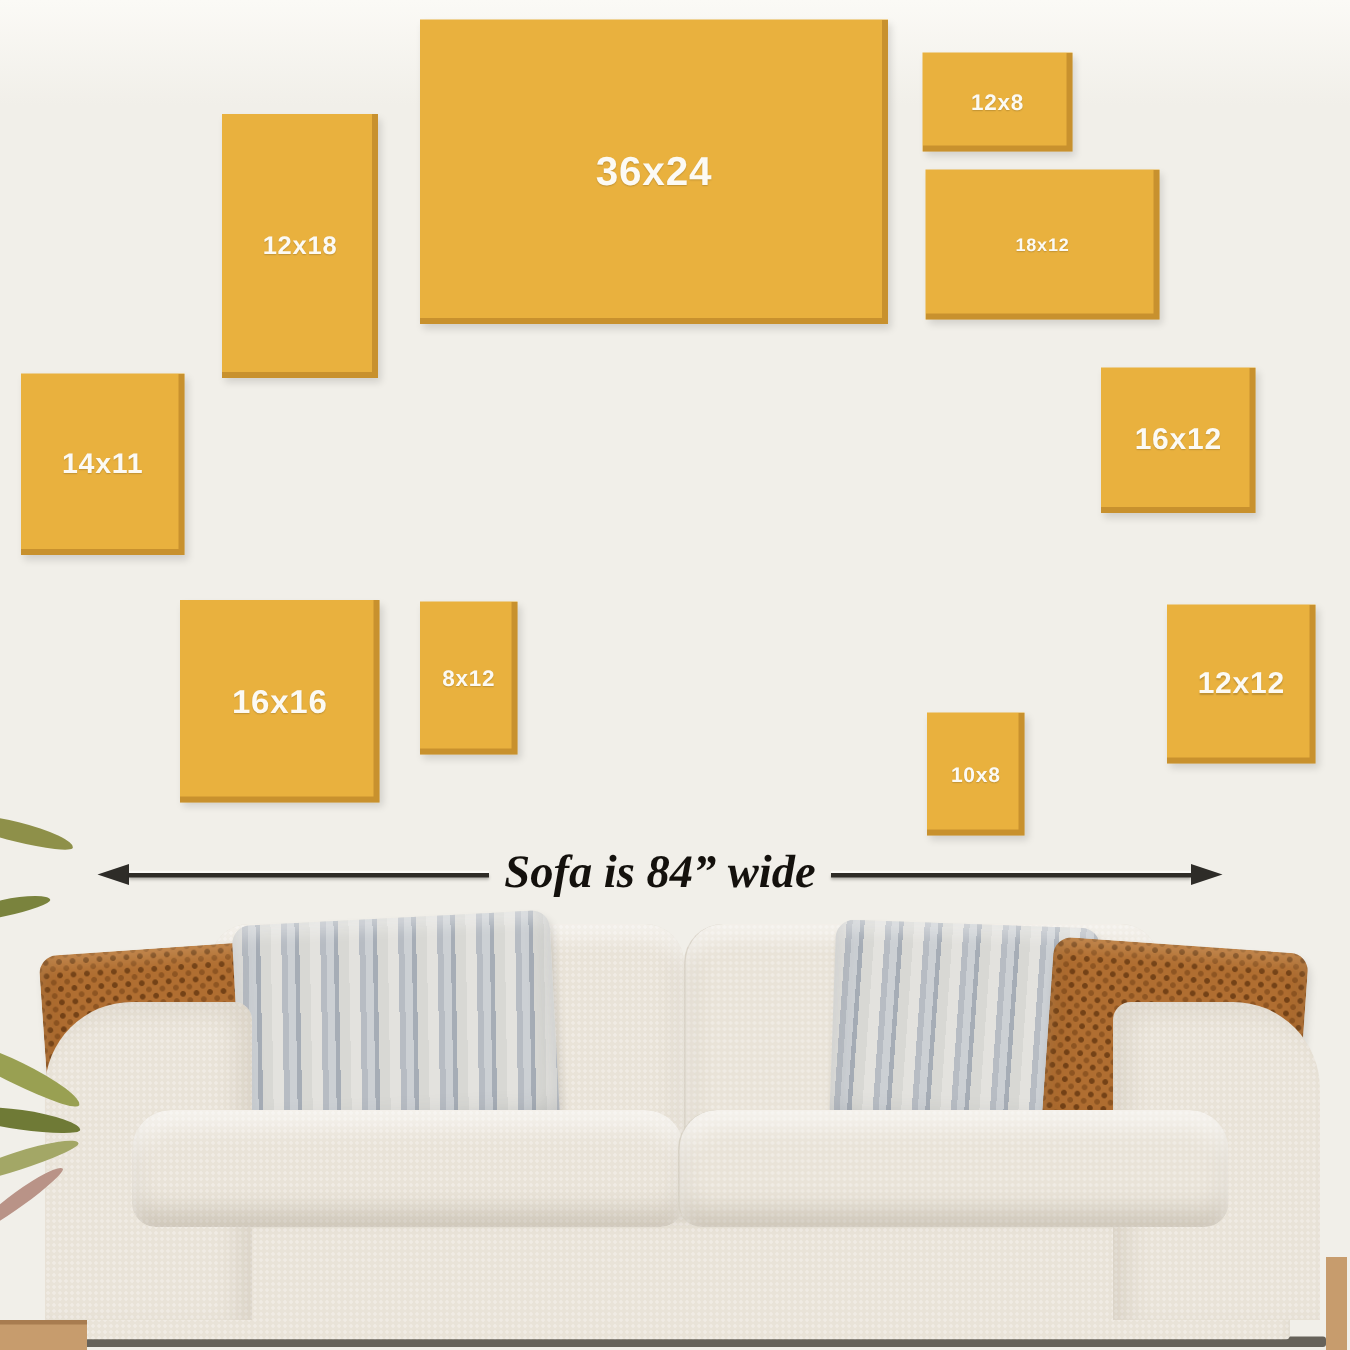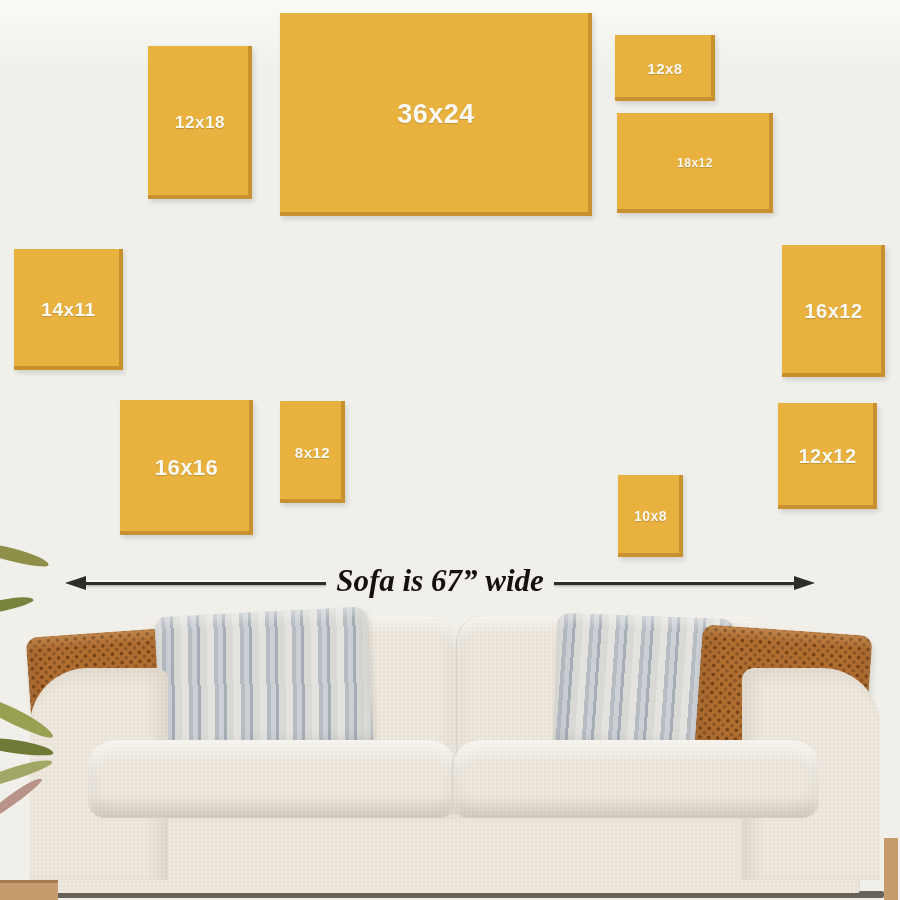--- a/index.html
+++ b/index.html
@@ -12,29 +12,29 @@
   
   .frame{
     position:absolute;z-index:2;background:var(--frame);
     display:flex;align-items:center;justify-content:center;
     box-shadow:inset -4px -4px 0 rgba(146,95,20,.38), 2px 3px 5px rgba(0,0,0,.13);
   }
   .frame-label{
     color:var(--label_text);font-weight:bold;letter-spacing:.5px;
     text-shadow:0 1px 1px rgba(0,0,0,.18);
   }
-  .f1 {left:148px;top:46px; width:104px;height:153px}.f1 .frame-label{font-size:17px}
+  .f1 {left:148px;top:76px; width:104px;height:176px}.f1 .frame-label{font-size:17px}
   .f2 {left:280px;top:13px; width:312px;height:203px}.f2 .frame-label{font-size:27px}
   .f3 {left:615px;top:35px; width:100px;height:66px }.f3 .frame-label{font-size:15px}
   .f4 {left:617px;top:113px;width:156px;height:100px}.f4 .frame-label{font-size:12px}
   .f5 {left:14px; top:249px;width:109px;height:121px}.f5 .frame-label{font-size:19px}
   .f6 {left:148px;top:246px;width:202px;height:134px}.f6 .frame-label{font-size:24px}
   .f7 {left:384px;top:248px;width:206px;height:307px}.f7 .frame-label{font-size:25px}
   .f8 {left:616px;top:246px;width:136px;height:204px}.f8 .frame-label{font-size:24px}
-  .f9 {left:782px;top:245px;width:103px;height:132px}.f9 .frame-label{font-size:20px}
+  .f9 {left:734px;top:245px;width:103px;height:97px}.f9 .frame-label{font-size:20px}
   .f10{left:778px;top:403px;width:99px; height:106px}.f10 .frame-label{font-size:20px}
   .f11{left:120px;top:400px;width:133px;height:135px}.f11 .frame-label{font-size:22px}
   .f12{left:280px;top:401px;width:65px; height:102px}.f12 .frame-label{font-size:15px}
   .f13{left:618px;top:475px;width:65px; height:82px }.f13 .frame-label{font-size:14px}
 
   
   .dim-arrow{
     position:absolute;left:65px;top:564px;width:750px;height:38px;z-index:3;
     display:flex;align-items:center;
   }
@@ -153,21 +153,21 @@
   <div class="frame f12">
       <span class="frame-label">8x12</span>
     </div>
   <div class="frame f13">
       <span class="frame-label">10x8</span>
     </div>
 
   <div class="dim-arrow">
     <span class="arrow-head left"></span>
     <span class="arrow-line"></span>
-    <span class="arrow-label">Sofa is 67” wide</span>
+    <span class="arrow-label">Sofa is 84” wide</span>
     <span class="arrow-line"></span>
     <span class="arrow-head right"></span>
   </div>
 
   <div class="back-cushion left fabric"></div>
   <div class="back-cushion right fabric"></div>
 
   <div class="pillow brown pl-left"></div>
   <div class="pillow stripe pl-left"></div>
   <div class="pillow stripe pl-right"></div>

